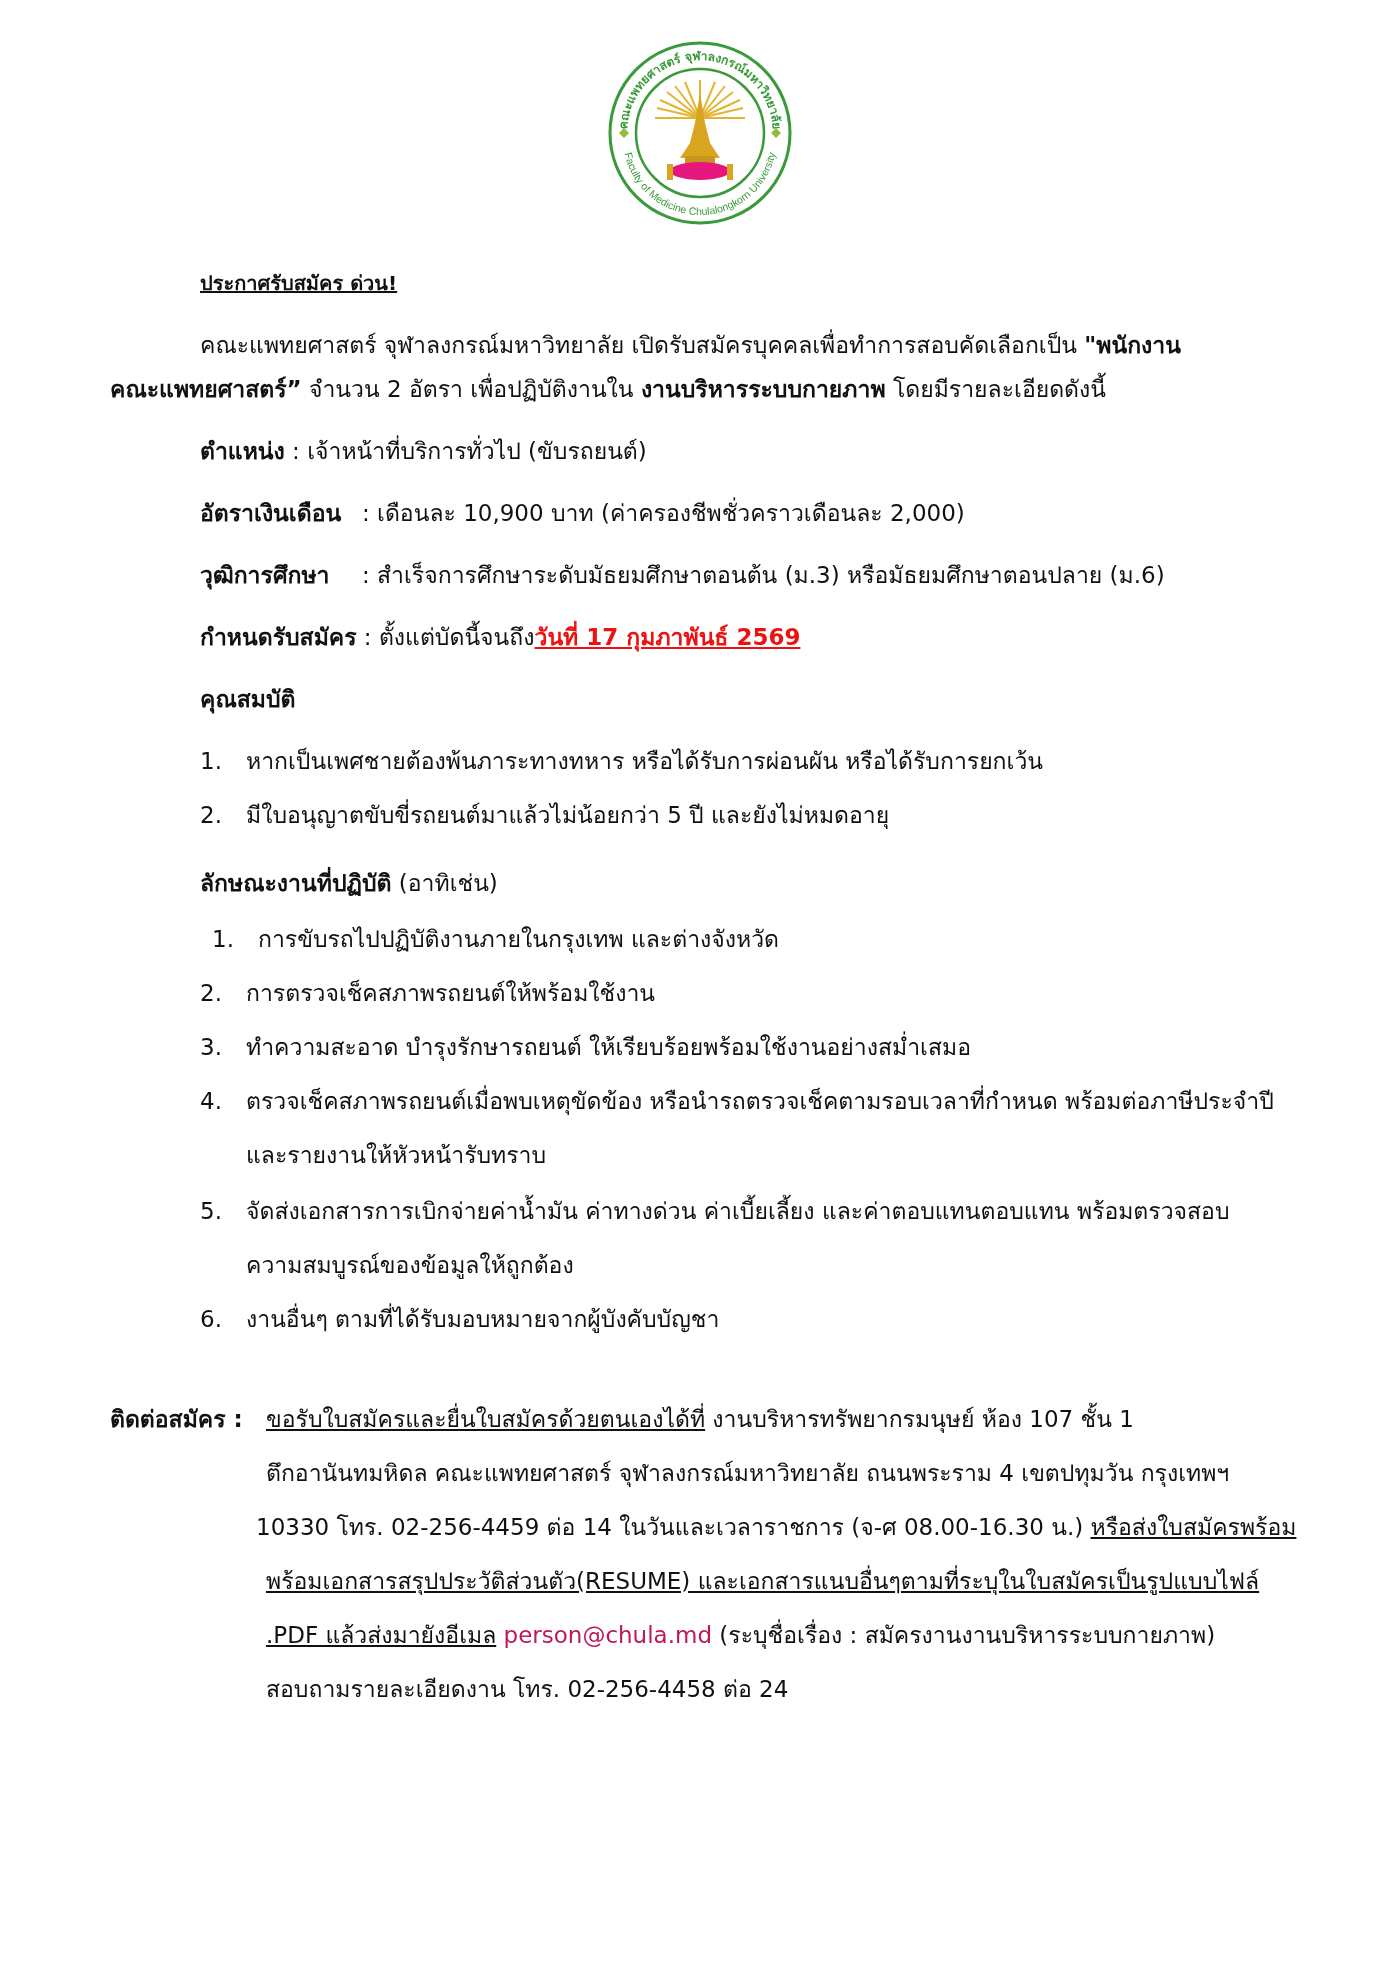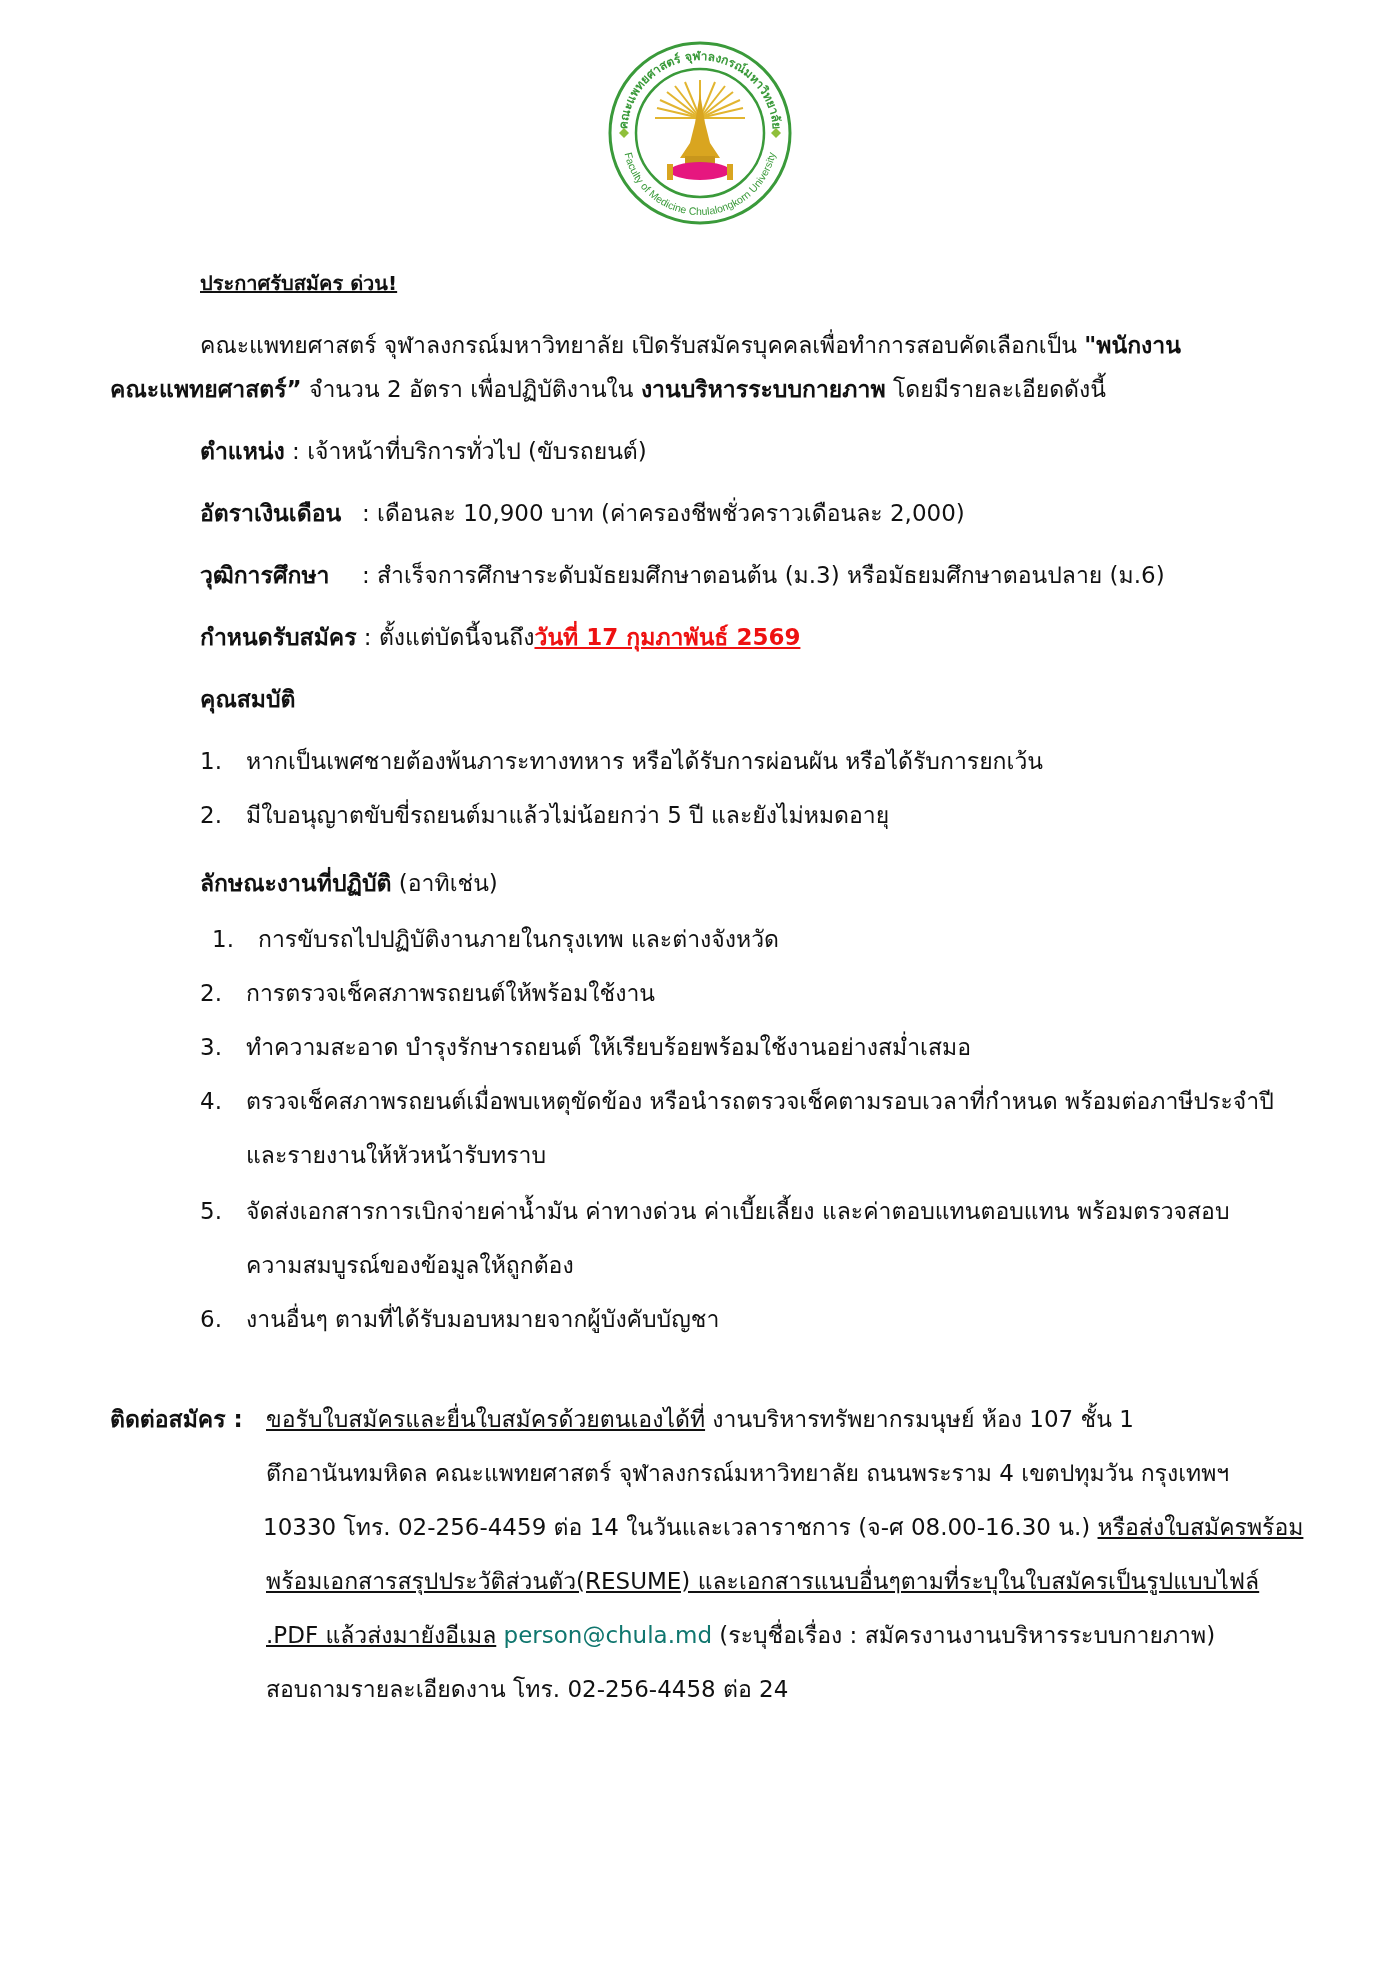--- a/index.html
+++ b/index.html
@@ -7,21 +7,21 @@
       width:1400px; height:1980px; position:relative; overflow:hidden;
       font-family:"DejaVu Sans", "Liberation Sans", sans-serif;
       color:#111111;
     }
     .logo { position:absolute; left:605px; top:38px; width:190px; height:190px; }
     .line { position:absolute; white-space:nowrap; font-size:23px; line-height:30px; }
     .b { font-weight:bold; }
     .u { text-decoration:underline; }
     .title { font-size:20px; font-weight:bold; text-decoration:underline; }
     .red { color:#ee1111; font-weight:bold; text-decoration:underline;margin-top:11px; }
-    .blue { color:#0f766e; }
+    .blue { color:#be185d; }
     .num { display:inline-block; width:46px; }
     .lbl-pad { display:inline-block; }
   </style>
 </head>
 <body>
 
 <div class="logo">
   <svg width="190" height="190" viewBox="0 0 190 190">
     <circle cx="95" cy="95" r="90" fill="#fff" stroke="#3a9a3a" stroke-width="3"></circle>
     <circle cx="95" cy="95" r="64" fill="#fff" stroke="#3a9a3a" stroke-width="2.5"></circle>
@@ -115,20 +115,20 @@
 </div>
 <div class="line" style="left:246px; top:1250px;">ความสมบูรณ์ของข้อมูลให้ถูกต้อง</div>
 <div class="line" style="left:200px; top:1304px;">
   <span class="num">6.</span><span>งานอื่นๆ ตามที่ได้รับมอบหมายจากผู้บังคับบัญชา</span>
 </div>
 
 <div class="line" style="left:110px; top:1404px;">
   <span class="b lbl-pad" style="width:156px;">ติดต่อสมัคร :</span><span class="u">ขอรับใบสมัครและยื่นใบสมัครด้วยตนเองได้ที่</span><span> งานบริหารทรัพยากรมนุษย์ ห้อง 107 ชั้น 1</span>
 </div>
 <div class="line" style="left:266px; top:1458px;">ตึกอานันทมหิดล คณะแพทยศาสตร์ จุฬาลงกรณ์มหาวิทยาลัย ถนนพระราม 4 เขตปทุมวัน กรุงเทพฯ</div>
-<div class="line" style="left:263px; top:1512px;">
+<div class="line" style="left:256px; top:1512px;">
   <span>10330  โทร. 02-256-4459 ต่อ 14 ในวันและเวลาราชการ (จ-ศ 08.00-16.30 น.) </span><span class="u">หรือส่งใบสมัครพร้อม</span>
 </div>
 <div class="line u" style="left:266px; top:1566px;">พร้อมเอกสารสรุปประวัติส่วนตัว(RESUME) และเอกสารแนบอื่นๆตามที่ระบุในใบสมัครเป็นรูปแบบไฟล์</div>
 <div class="line" style="left:266px; top:1620px;">
   <span class="u">.PDF แล้วส่งมายังอีเมล</span> <span class="blue">person@chula.md</span><span> (ระบุชื่อเรื่อง : สมัครงานงานบริหารระบบกายภาพ)</span>
 </div>
 <div class="line" style="left:266px; top:1674px;">สอบถามรายละเอียดงาน โทร. 02-256-4458 ต่อ 24</div>
 
 </body></html>

